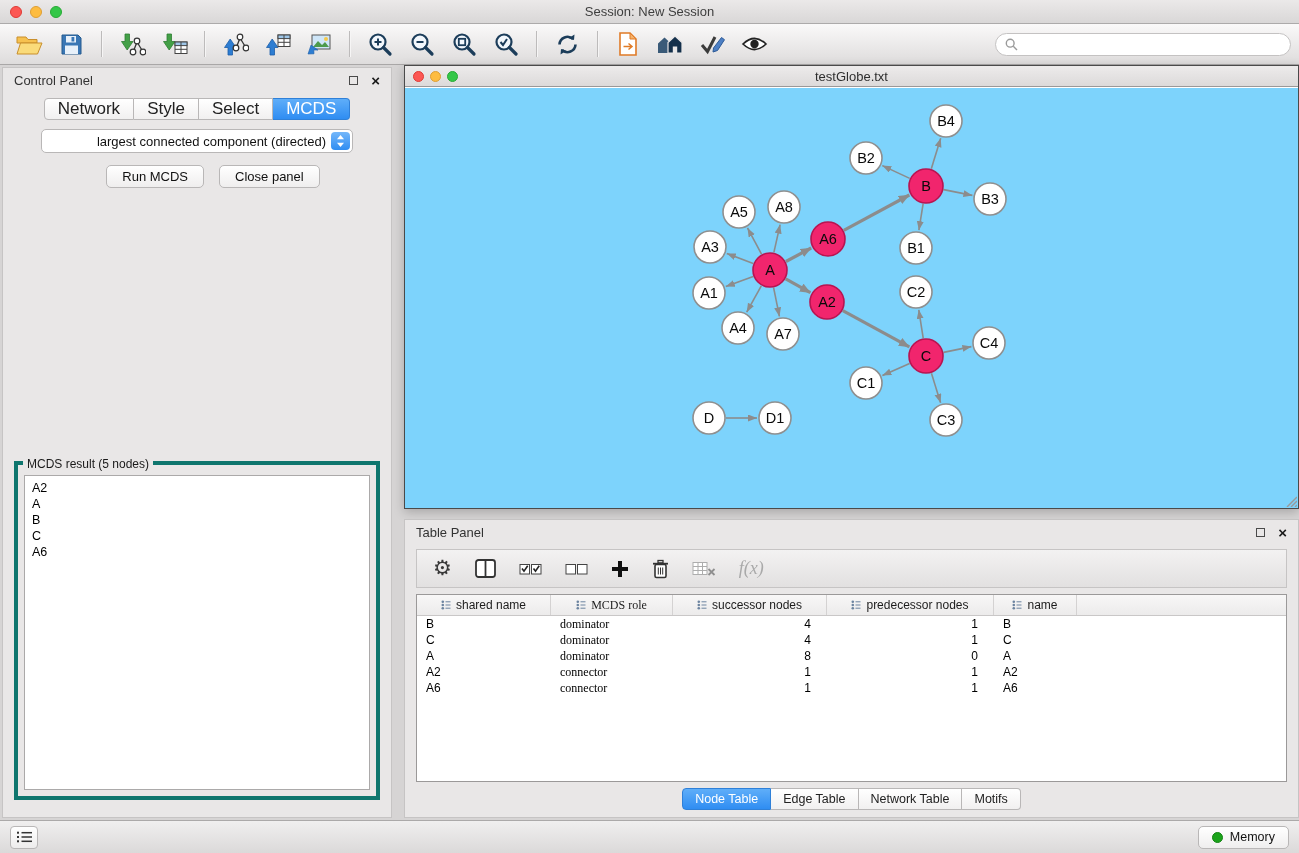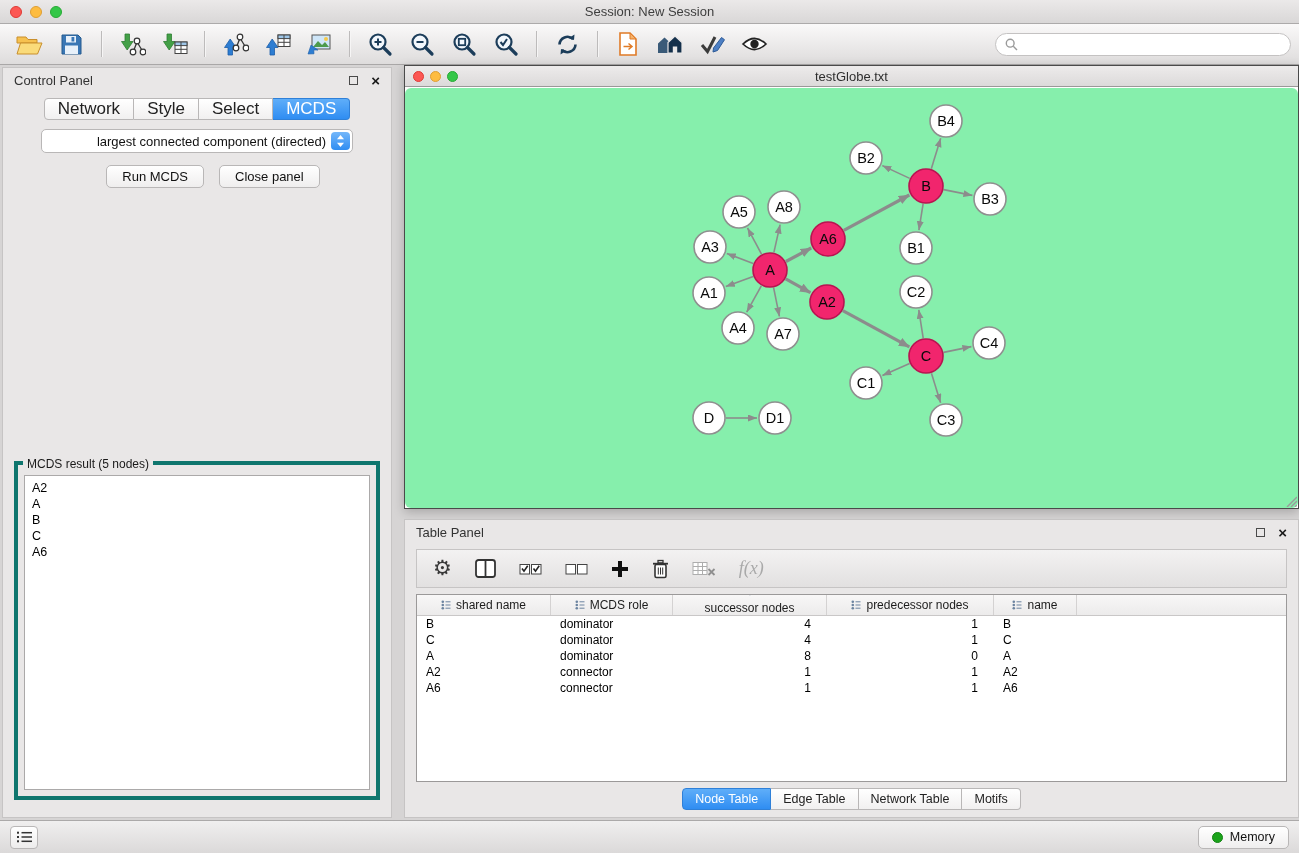--- a/index.html
+++ b/index.html
@@ -58,37 +58,37 @@
     border:1px solid #ABA9A9; padding:4px 7px; overflow:auto; font-size:12.5px; }
   .result-item { line-height:16px; color:#000; }
   
   .network-window { position:absolute; left:404px; top:65px; width:895px; height:444px;
     background:#fff; border:1px solid #4A4A4A; box-shadow:0 3px 10px rgba(0,0,0,0.22); }
   .nw-titlebar { position:relative; height:21px; background:linear-gradient(#EDEBEB,#DCDADA);
     border-bottom:1px solid #9A9898; display:flex; align-items:center; }
   .nw-titlebar .traffic { padding-left:8px; gap:6px; }
   .nw-titlebar .light { width:11px; height:11px; }
   .nw-title { position:absolute; left:0; right:0; text-align:center; font-size:13px; color:#2E2E2E; }
-  .nw-canvas { position:absolute; top:22px; left:0; right:0; bottom:0; background:#86efac;border-radius:6px; }
+  .nw-canvas { position:absolute; top:22px; left:0; right:0; bottom:0; background:#7dd3fc; }
   .nw-canvas svg.graph { display:block; }
   .resize-grip { position:absolute; right:1px; bottom:1px; }
   
   .table-panel { position:absolute; left:404px; top:519px; width:895px; height:299px; background:#E9E7E7;
     border:1px solid #C6C4C4; }
   .tp-toolbar { margin:5px 11px 0; height:39px; background:linear-gradient(#F3F2F2,#E2E0E0);
     border:1px solid #C6C4C4; display:flex; align-items:center; gap:23px; padding:0 16px; }
   .tp-btn { background:transparent; border:none; display:flex; align-items:center; justify-content:center; cursor:default; }
   .gear-glyph { font-size:21px; color:#3A3A3A; line-height:1; font-family:"DejaVu Sans",sans-serif; }
   .fx { font-family:"Liberation Serif",serif; font-style:italic; font-size:18px; color:#A9A9A9; }
   .tp-table { margin:6px 11px 0; height:188px; background:#fff; border:1px solid #9B9999; overflow:hidden; }
   .thead { display:flex; height:21px; border-bottom:1px solid #C9C7C7; background:linear-gradient(#F8F7F7,#ECEBEB); }
   .th { display:flex; align-items:center; justify-content:center; gap:5px; font-size:12px; color:#1C1C1C;
     border-right:1px solid #D4D2D2; }
   .th.filler { flex:1; border-right:none; }
-  .c0 { width:134px; } .c1 { width:122px; } .c2 { width:154px;flex-direction:column; } .c3 { width:167px; } .c4 { width:83px; }
+  .c0 { width:134px; } .c1 { width:122px;font-family:Liberation Serif, serif; } .c2 { width:154px; } .c3 { width:167px; } .c4 { width:83px; }
   .tr { display:flex; height:16px; align-items:center; }
   .td { font-size:12px; color:#000; padding-left:9px; overflow:hidden; white-space:nowrap; }
   .td.num { text-align:right; padding-left:0; padding-right:16px; }
   .tp-tabs { position:absolute; bottom:7px; left:0; right:0; display:flex; justify-content:center; }
   .tp-tabs .seg-tab { padding:3px 12px; font-size:12.5px; }
   
   .statusbar { position:absolute; bottom:0; left:0; right:0; height:33px;
     background:linear-gradient(#F0EFEF,#DBD9D9); border-top:1px solid #ABA9A9;
     display:flex; align-items:center; padding:0 10px; }
   .list-btn { width:28px; height:23px; border:1px solid #B9B7B7; border-radius:4px;

